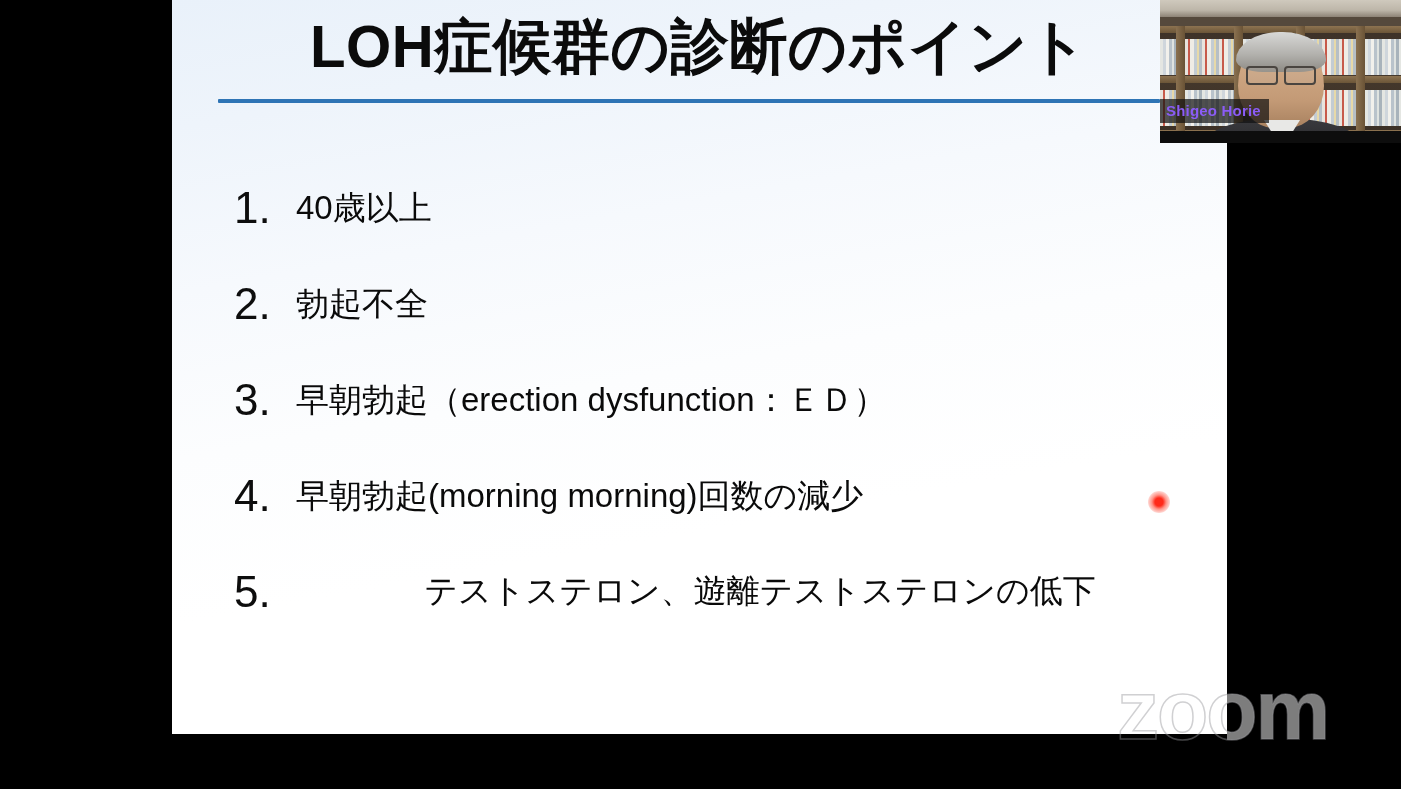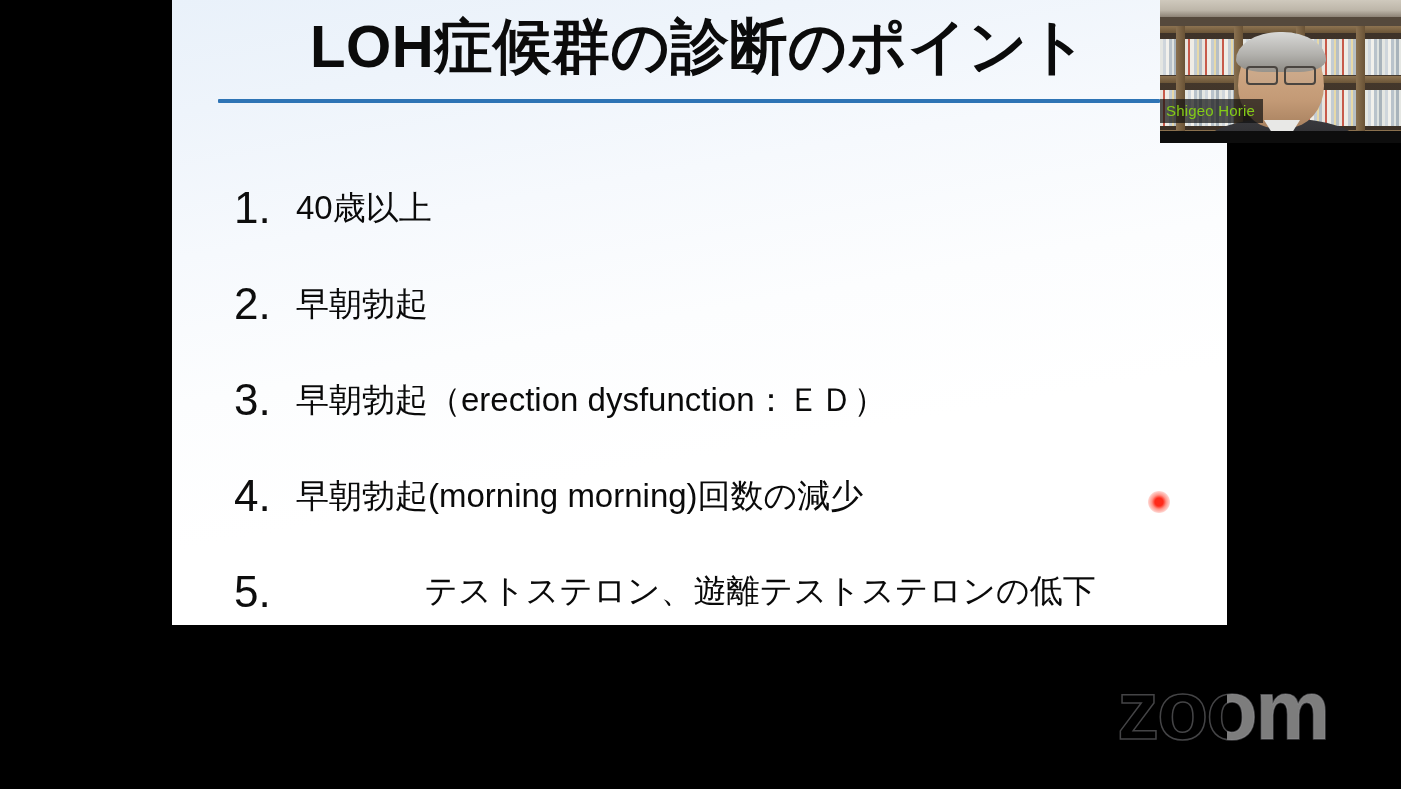--- a/index.html
+++ b/index.html
@@ -21,21 +21,21 @@
     background: #000000;
     overflow: hidden;
   }
 
   
   #slide {
     position: absolute;
     left: 172px;
     top: 0px;
     width: 1055px;
-    height: 625px;
+    height: 734px;
     background: linear-gradient(170deg,
                 #e9f1fa 0%,
                 #eef4fb 14%,
                 #f6f9fd 32%,
                 #fcfdfe 50%,
                 #ffffff 68%,
                 #ffffff 100%);
     overflow: hidden;
   }
 
@@ -269,23 +269,23 @@
     background: #e8e8e6;
     clip-path: polygon(0 0, 100% 0, 62% 100%, 38% 100%);
     z-index: 5;
   }
   #cam-namebar {
     position: absolute;
     left: 0px;
     bottom: 20px;
     padding: 2px 8px 3px 6px;
     background: rgba(15,15,15,0.70);
-    color: #84cc16;
+    color: #8b5cf6;
     font-size: 15px;
-    font-weight: 400;
+    font-weight: 700;
     line-height: 19px;
     font-family: "Liberation Sans", "DejaVu Sans", sans-serif;
     letter-spacing: 0.2px;
     z-index: 8;
     white-space: nowrap;
   }
   #cam-bottom-strip {
     position: absolute;
     left: 0;
     bottom: 0;
@@ -309,21 +309,21 @@
 
     <div id="bullet-list">
 
       <div class="bullet-row">
         <div class="bullet-num">1.</div>
         <div class="bullet-text">40歳以上</div>
       </div>
 
       <div class="bullet-row">
         <div class="bullet-num">2.</div>
-        <div class="bullet-text">早朝勃起</div>
+        <div class="bullet-text">勃起不全</div>
       </div>
 
       <div class="bullet-row">
         <div class="bullet-num">3.</div>
         <div class="bullet-text">早朝勃起（erection dysfunction：ＥＤ）</div>
       </div>
 
       <div class="bullet-row">
         <div class="bullet-num">4.</div>
         <div class="bullet-text">早朝勃起(morning morning)回数の減少</div>

